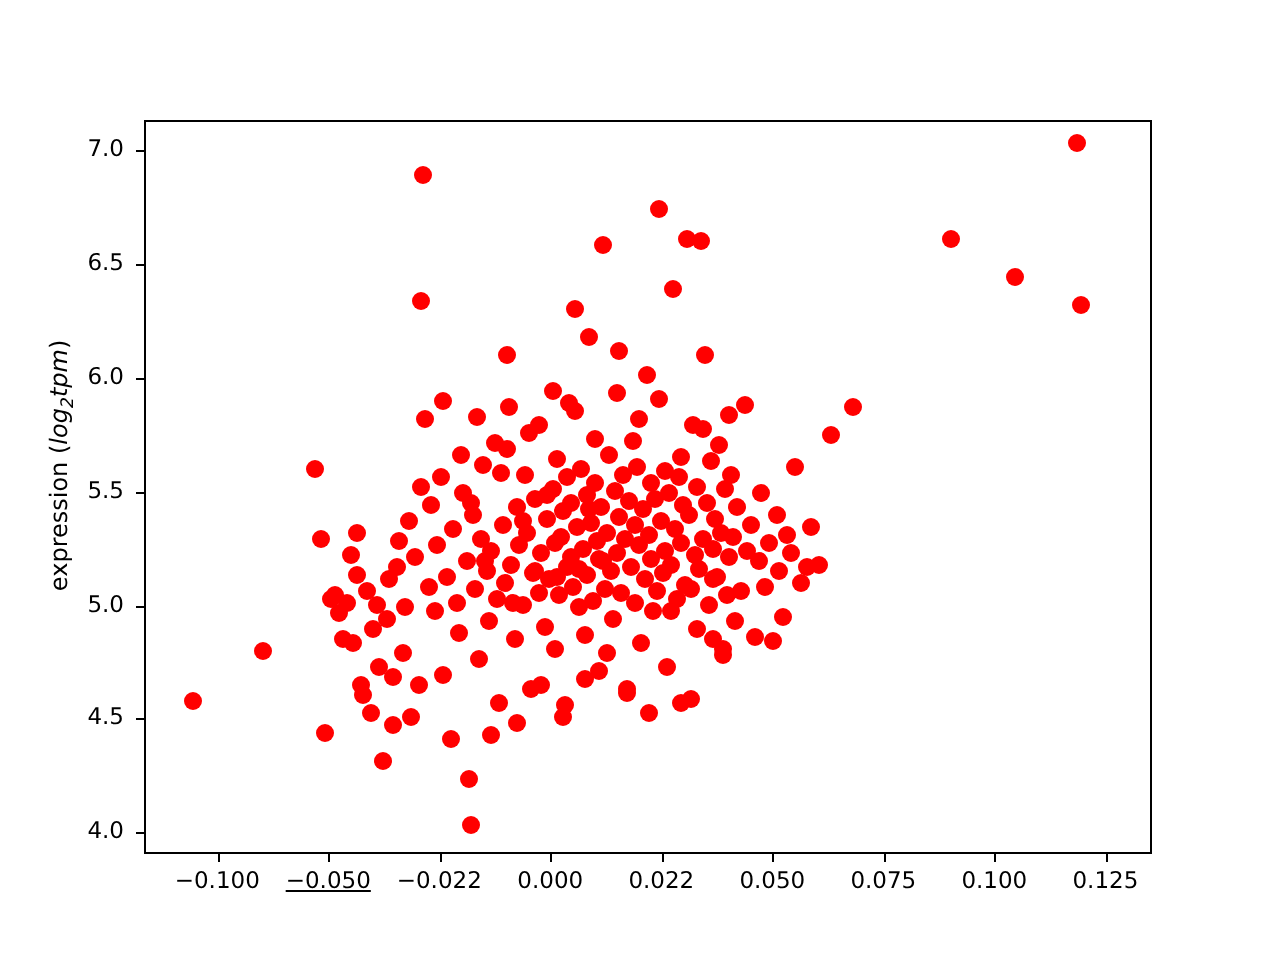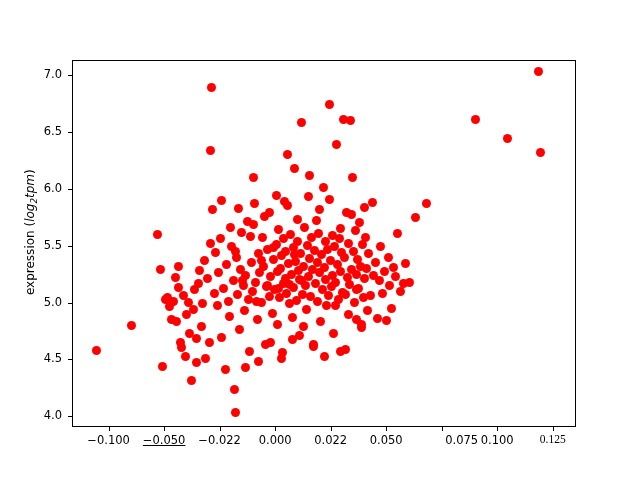--- a/index.html
+++ b/index.html
@@ -378,25 +378,25 @@
       <div class="xticklabel" style="left: 164.14px; text-decoration: underline;">−0.050</div>
       <div class="xtick" style="left: 219.65px;"></div>
       <div class="xticklabel" style="left: 219.65px;">−0.022</div>
       <div class="xtick" style="left: 275.15px;"></div>
       <div class="xticklabel" style="left: 275.15px;">0.000</div>
       <div class="xtick" style="left: 330.66px;"></div>
       <div class="xticklabel" style="left: 330.66px;">0.022</div>
       <div class="xtick" style="left: 386.17px;"></div>
       <div class="xticklabel" style="left: 386.17px;">0.050</div>
       <div class="xtick" style="left: 441.67px;"></div>
-      <div class="xticklabel" style="left: 441.67px; padding-left: 20px;">0.075</div>
+      <div class="xticklabel" style="left: 441.67px;">0.075</div>
       <div class="xtick" style="left: 497.18px;"></div>
       <div class="xticklabel" style="left: 497.18px;">0.100</div>
       <div class="xtick" style="left: 552.69px;"></div>
-      <div class="xticklabel" style="left: 552.69px; font-family: Liberation Serif, serif;">0.125</div>
+      <div class="xticklabel" style="left: 552.69px;">0.125</div>
     </div>
   <div id="yticks">
       <div class="ytick" style="top: 416.21px;"></div>
       <div class="yticklabel" style="top: 416.21px;">4.0</div>
       <div class="ytick" style="top: 359.39px;"></div>
       <div class="yticklabel" style="top: 359.39px;">4.5</div>
       <div class="ytick" style="top: 302.58px;"></div>
       <div class="yticklabel" style="top: 302.58px;">5.0</div>
       <div class="ytick" style="top: 245.77px;"></div>
       <div class="yticklabel" style="top: 245.77px;">5.5</div>

